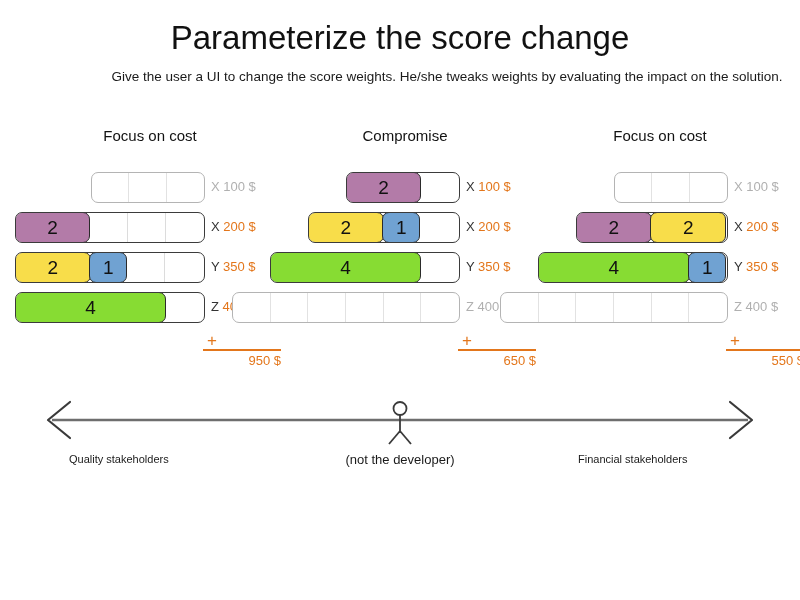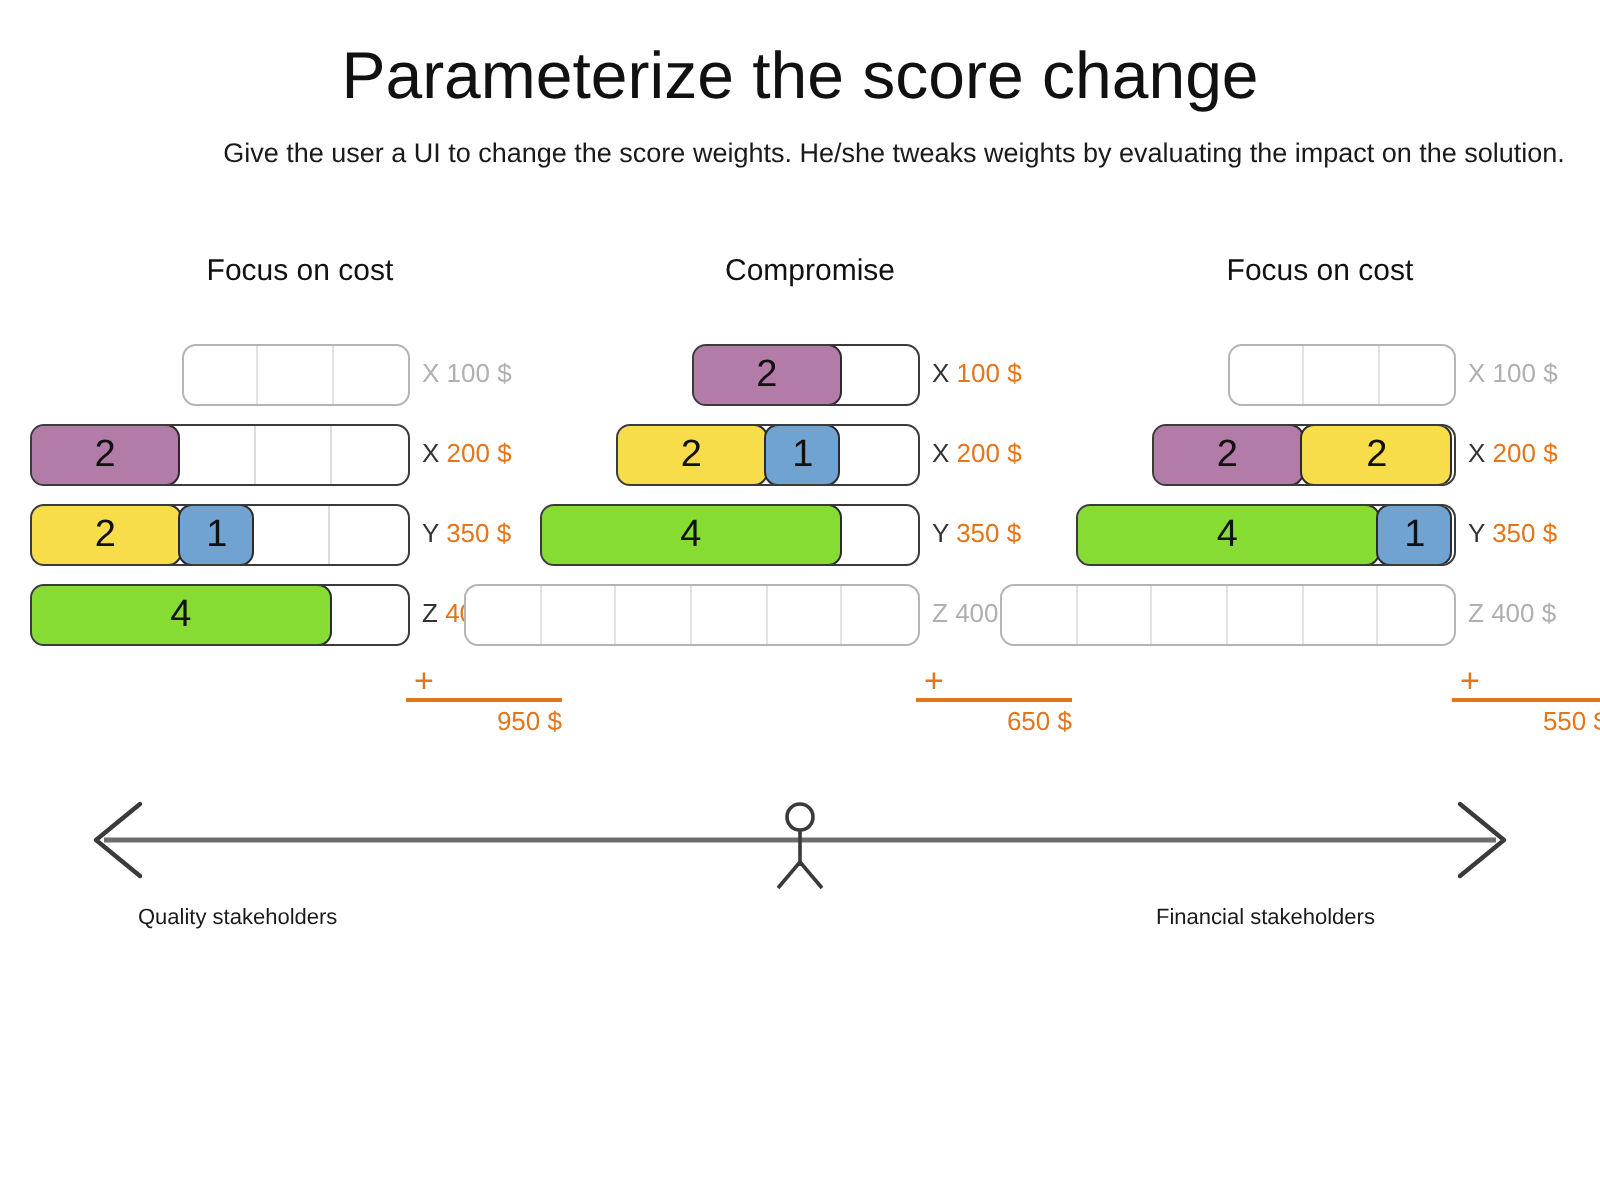--- a/index.html
+++ b/index.html
@@ -345,13 +345,14 @@
     <line x1="400" y1="19" x2="400" y2="37" stroke="#3a3a3a" stroke-width="1.8"></line>
     <line x1="400" y1="35" x2="389" y2="48" stroke="#3a3a3a" stroke-width="1.8"></line>
     <line x1="400" y1="35" x2="411" y2="48" stroke="#3a3a3a" stroke-width="1.8"></line>
   </g>
 </svg>
 
 <div class="spectrum-label" id="label-quality">Quality stakeholders</div>
 <div class="spectrum-label" id="label-financial">Financial stakeholders</div>
 
 <div id="actor-caption">
+  <div>(not the developer)</div>
 </div>
 
 </body></html>

